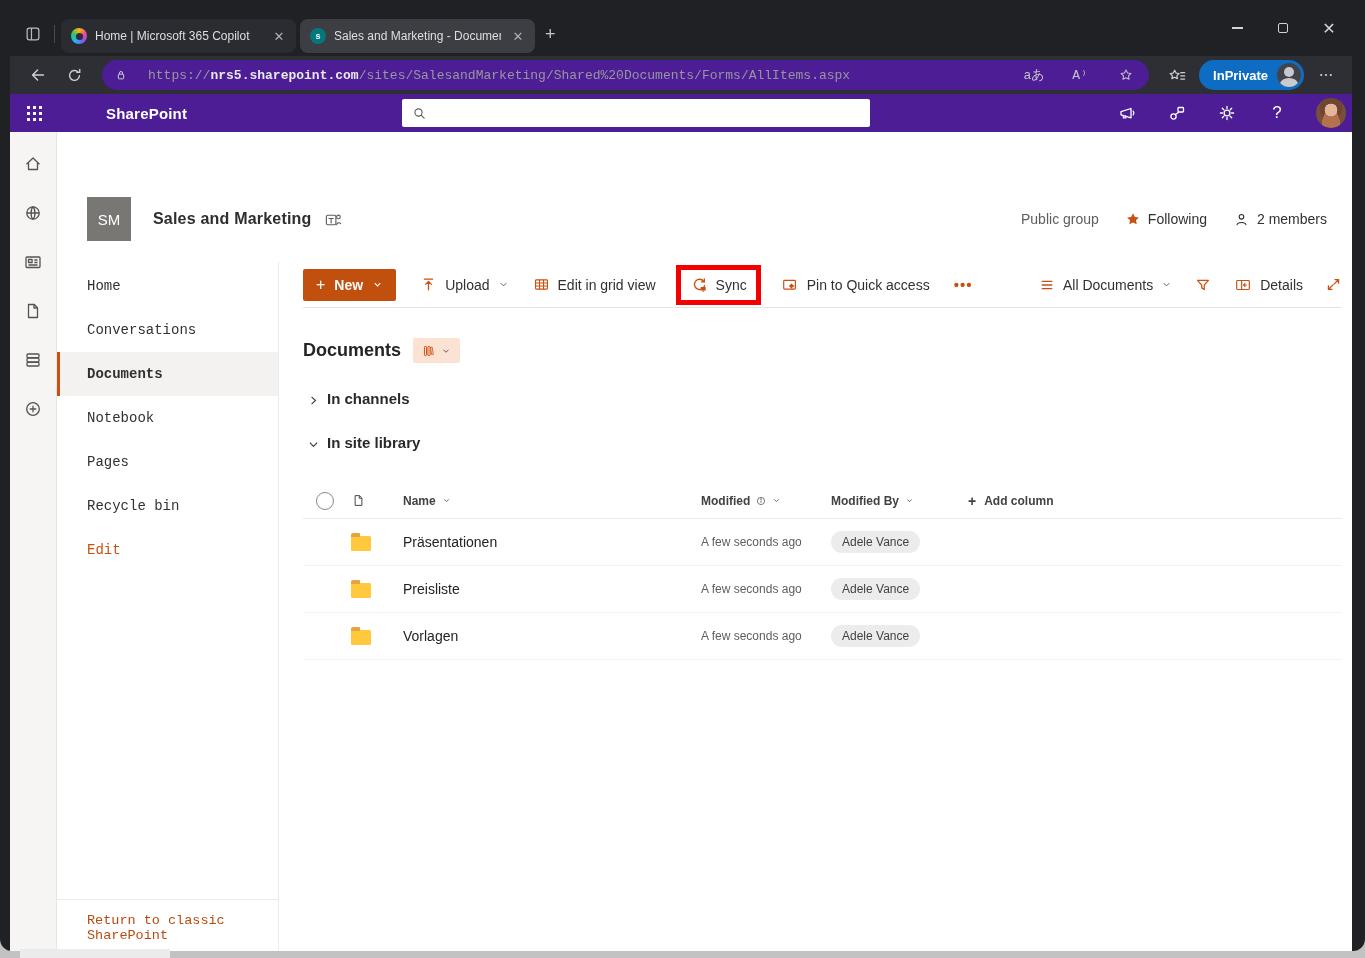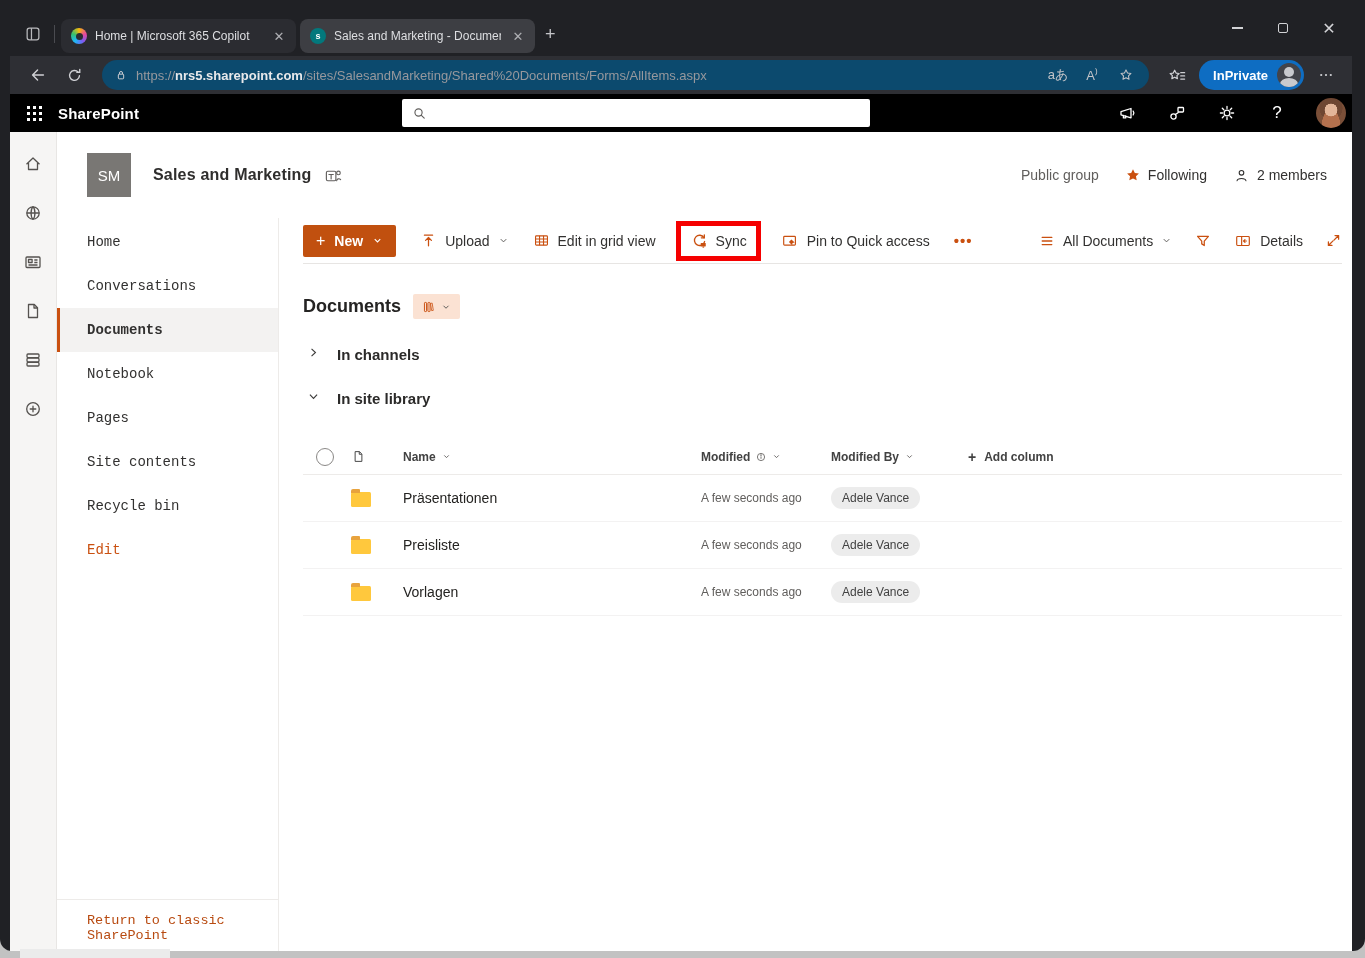--- a/index.html
+++ b/index.html
@@ -28,51 +28,51 @@
   .wc-max { width:10px; height:10px; border:1.5px solid #d2d3d6; border-radius:2px; }
 
   
   .fav-copilot { width:16px; height:16px; border-radius:50%; background:conic-gradient(#f6b80b,#e8489b,#7b5bf2,#1fb6f9,#35c06f,#f6b80b); position:relative; flex:none; }
   .fav-copilot::after { content:''; position:absolute; left:4.5px; top:4.5px; width:7px; height:7px; border-radius:50%; background:#2b2c31; }
   .fav-sp { width:16px; height:16px; border-radius:50%; background:#03787c; color:#fff; font-size:9px; font-weight:bold; display:flex; align-items:center; justify-content:center; flex:none; }
 
   
   .toolbar { height:38px; background:#2e2f34; display:flex; align-items:center; padding:0 12px 0 14px; gap:8px; }
   .nav-ic { width:28px; height:28px; display:flex; align-items:center; justify-content:center; color:#cfd0d4; border-radius:6px; flex:none; }
-  .urlbar { flex:1; height:30px; background:#0c4a6e; border-radius:15px; display:flex; align-items:center; padding:0 10px 0 12px; gap:8px; margin:0 6px; min-width:0; }
+  .urlbar { flex:1; height:30px; background:#4c1d95; border-radius:15px; display:flex; align-items:center; padding:0 10px 0 12px; gap:20px; margin:0 6px; min-width:0;font-family:Liberation Mono, monospace; }
   .url-text { font-size:13px; white-space:nowrap; overflow:hidden; flex:1; color:#97989d; }
   .url-text b { color:#e8e9eb; font-weight:bold; }
   .url-ic { color:#c3c4c8; font-size:13px; flex:none; display:flex; align-items:center; justify-content:center; width:26px; height:26px; }
   .inprivate { height:30px; border-radius:15px; background:#0e6dc2; display:flex; align-items:center; gap:9px; padding:0 3px 0 14px; flex:none; }
   .inprivate-label { color:#fff; font-size:13px; font-weight:bold; }
   .ip-avatar { width:24px; height:24px; border-radius:50%; background:#43444a; position:relative; overflow:hidden; }
   .ip-avatar::before { content:''; position:absolute; left:7px; top:4px; width:10px; height:10px; border-radius:50%; background:#c9cace; }
   .ip-avatar::after { content:''; position:absolute; left:3px; top:15px; width:18px; height:12px; border-radius:50%; background:#c9cace; }
 
   
-  .suitebar { height:38px; background:#000000; display:flex; align-items:center; color:#fff; position:relative; }
+  .suitebar { height:38px; background:#4c1d95; display:flex; align-items:center; color:#fff; position:relative;gap:48px; }
   .waffle { width:48px; height:38px; display:flex; align-items:center; justify-content:center; }
   .brand { font-size:15px; font-weight:bold; letter-spacing:.2px; }
   .sp-search { position:absolute; left:392px; top:5px; width:468px; height:28px; background:#fff; border-radius:2px; display:flex; align-items:center; padding:0 10px; gap:9px; }
   .sp-search input { border:none; outline:none; flex:1; font-size:13px; color:#323130; font-family:"Liberation Sans",sans-serif; background:transparent; }
   .sp-search input::placeholder { color:#605e5c; }
   .sb-icons { margin-left:auto; display:flex; align-items:center; gap:28px; padding-right:6px; }
   .sb-ic { color:#fff; display:flex; align-items:center; justify-content:center; width:22px; height:22px; font-size:16px; }
   .sb-avatar { width:30px; height:30px; border-radius:50%; flex:none;
     background:
       radial-gradient(circle at 50% 40%, #e3b69a 0 27%, rgba(0,0,0,0) 28%),
       radial-gradient(ellipse at 50% 108%, #b4714e 0 46%, rgba(0,0,0,0) 47%),
       radial-gradient(circle at 50% 34%, #6e4632 0 46%, rgba(0,0,0,0) 47%),
       #7a4f38; }
 
   
   .main { flex:1; background:#fff; display:flex; min-height:0; }
   .appbar { width:47px; background:#f6f5f4; border-right:1px solid #e8e6e4; display:flex; flex-direction:column; align-items:center; padding-top:22px; gap:29px; color:#55524f; }
   .ab-ic { width:20px; height:20px; }
-  .right-pane { flex:1; display:flex; flex-direction:column; min-width:0; }
+  .right-pane { flex:1; display:flex; flex-direction:column; min-width:0;margin-top:44px; }
 
   .siteheader { height:86px; display:flex; align-items:center; padding-left:30px; flex:none; }
   .site-logo { width:44px; height:44px; background:#797774; color:#fff; font-size:15px; display:flex; align-items:center; justify-content:center; flex:none; }
   .site-title { font-size:16px; font-weight:bold; color:#2f2e2d; margin-left:22px; letter-spacing:.2px; }
   .teams-ic { margin-left:12px; color:#605e5c; }
   .sh-right { margin-left:auto; display:flex; align-items:center; gap:26px; padding-right:25px; font-size:14px; }
   .muted { color:#605e5c; }
   .dark { color:#323130; }
   .sh-item { display:flex; align-items:center; gap:7px; }
 
@@ -94,21 +94,21 @@
   .btn-new { background:#c1500f; color:#fff; height:32px; border-radius:2px; border:none; padding:0 13px; display:flex; align-items:center; gap:9px; font-size:14px; font-weight:bold; font-family:"Liberation Sans",sans-serif; cursor:pointer; }
   .btn-new .chev { color:#fff; }
   .red-box { border:5px solid #f50000; padding:6px 9px; margin:-12px -4px; display:flex; align-items:center; }
   .cmd-right { margin-left:auto; display:flex; align-items:center; gap:22px; }
   .dots { color:#ca5010; font-weight:bold; font-size:15px; letter-spacing:1px; }
 
   .lib-heading { margin-top:30px; display:flex; align-items:center; gap:12px; }
   .lib-title { font-size:18px; font-weight:bold; color:#252423; }
   .pivot-pill { width:47px; height:25px; background:#fbe2d3; border-radius:2px; display:flex; align-items:center; justify-content:center; gap:5px; cursor:pointer; }
 
-  .section { margin-top:27px; display:flex; align-items:flex-start; gap:17px; padding-left:4px; cursor:pointer; }
+  .section { margin-top:27px; display:flex; align-items:flex-end; gap:7px; padding-left:4px; cursor:pointer; }
   .section-label { font-size:15px; font-weight:bold; color:#2b2a29; }
   .sec-chev { color:#3b3a39; }
 
   
   .table { margin-top:32px; }
   .thead { height:36px; display:flex; align-items:center; border-bottom:1px solid #edebe9; font-size:12px; font-weight:bold; color:#424242; }
   .trow { height:47px; display:flex; align-items:center; border-bottom:1px solid #f3f2f2; font-size:14px; color:#242321; }
   .col-check { width:44px; display:flex; justify-content:center; flex:none; }
   .col-type { width:32px; display:flex; justify-content:flex-start; padding-left:4px; flex:none; }
   .col-name { width:298px; padding-left:24px; display:flex; align-items:center; gap:6px; flex:none; }
@@ -334,21 +334,20 @@
         </div>
 
         <div class="body-row">
 
           <div class="sitenav">
             <div class="nav-item">Home</div>
             <div class="nav-item">Conversations</div>
             <div class="nav-item selected">Documents</div>
             <div class="nav-item">Notebook</div>
             <div class="nav-item">Pages</div>
-            <div class="nav-item">Site contents</div>
             <div class="nav-item">Recycle bin</div>
             <div class="nav-item accent">Edit</div>
             <div class="nav-footer">Return to classic SharePoint</div>
           </div>
 
           <div class="content">
 
             <div class="cmdbar">
               <button class="btn-new">
                 <span style="font-size:16px;font-weight:normal;">+</span>

